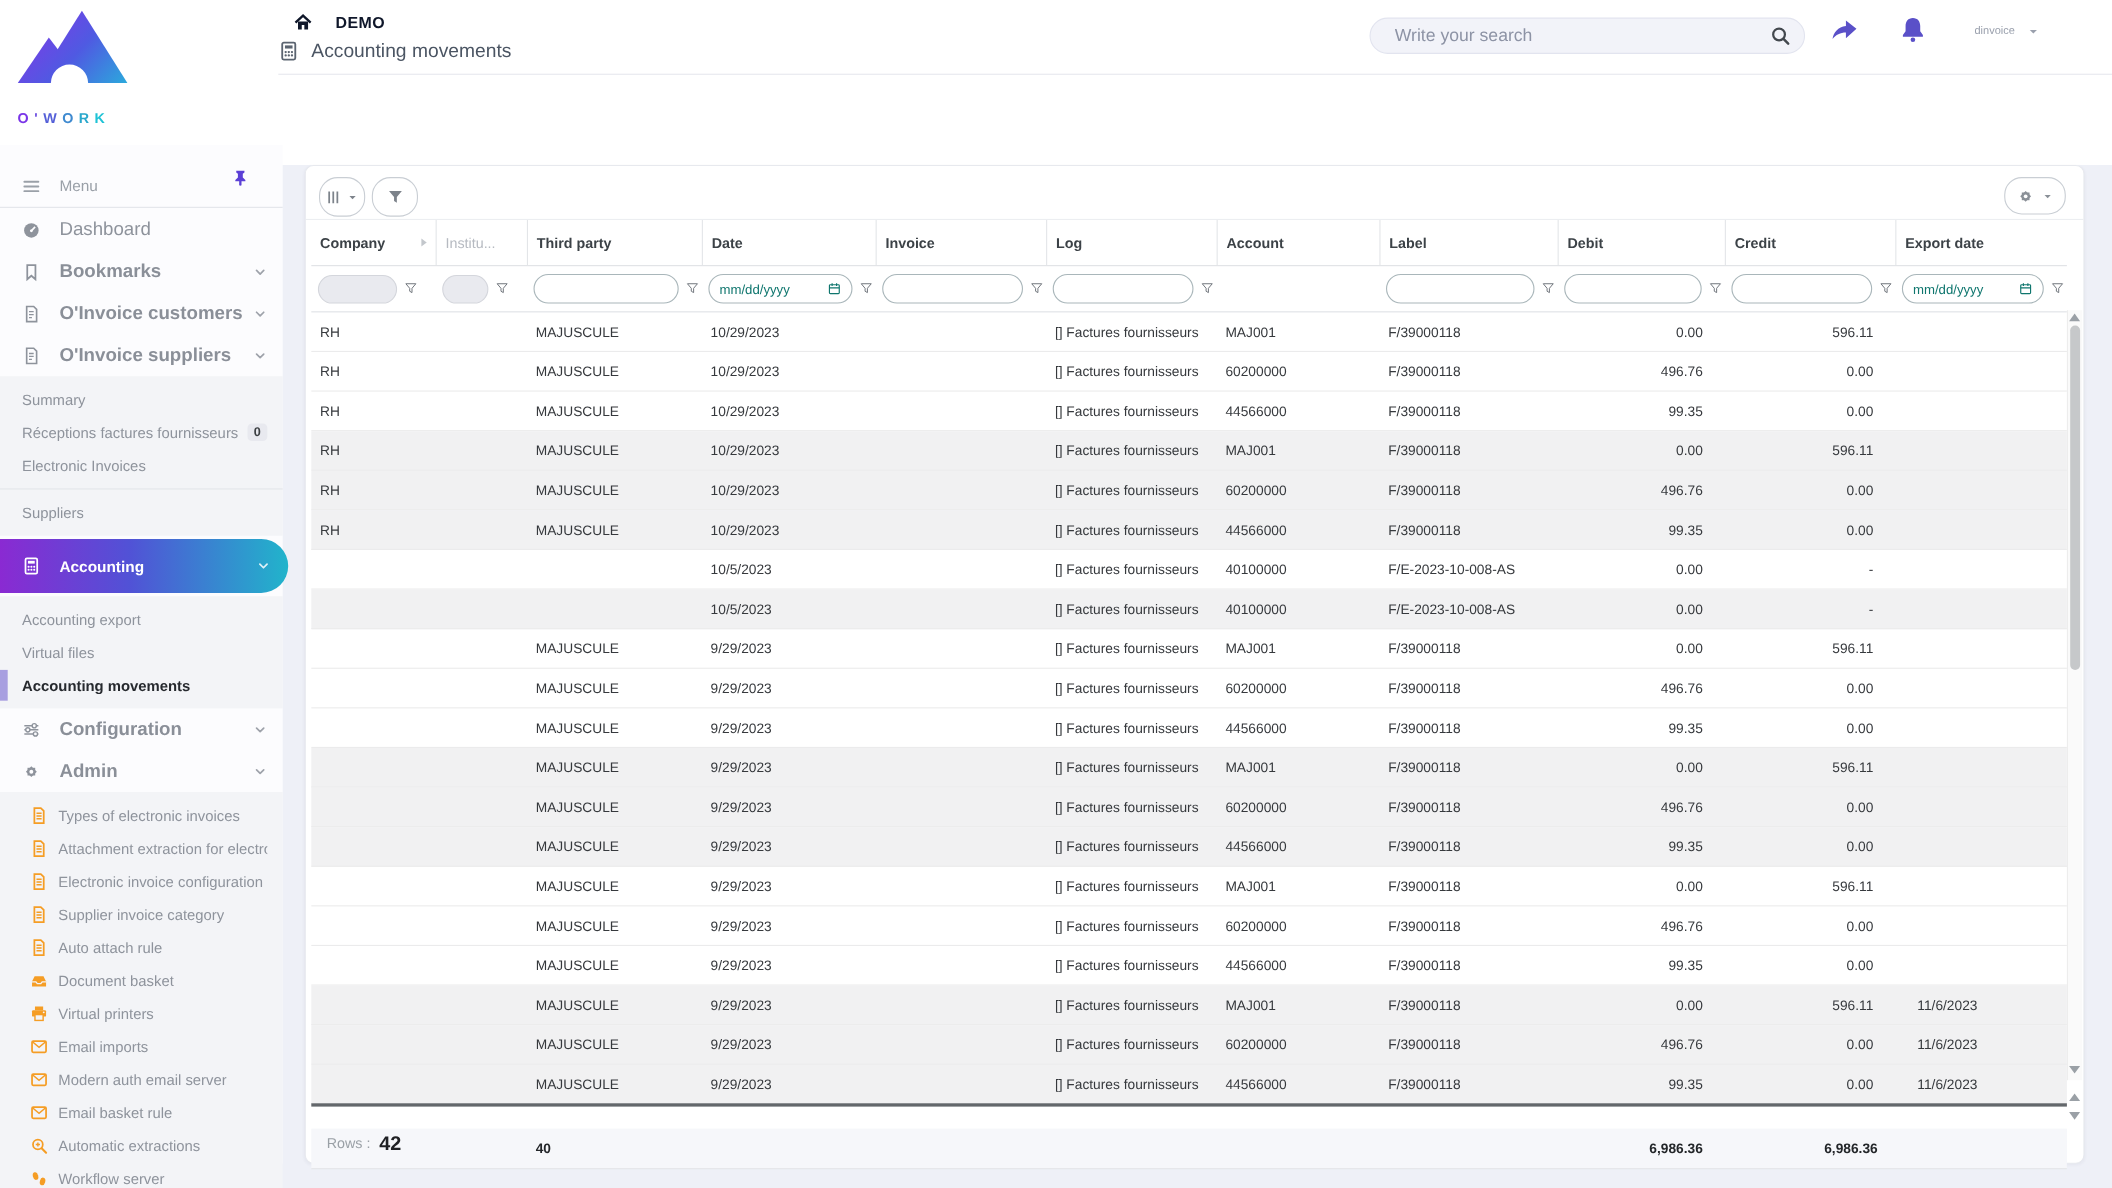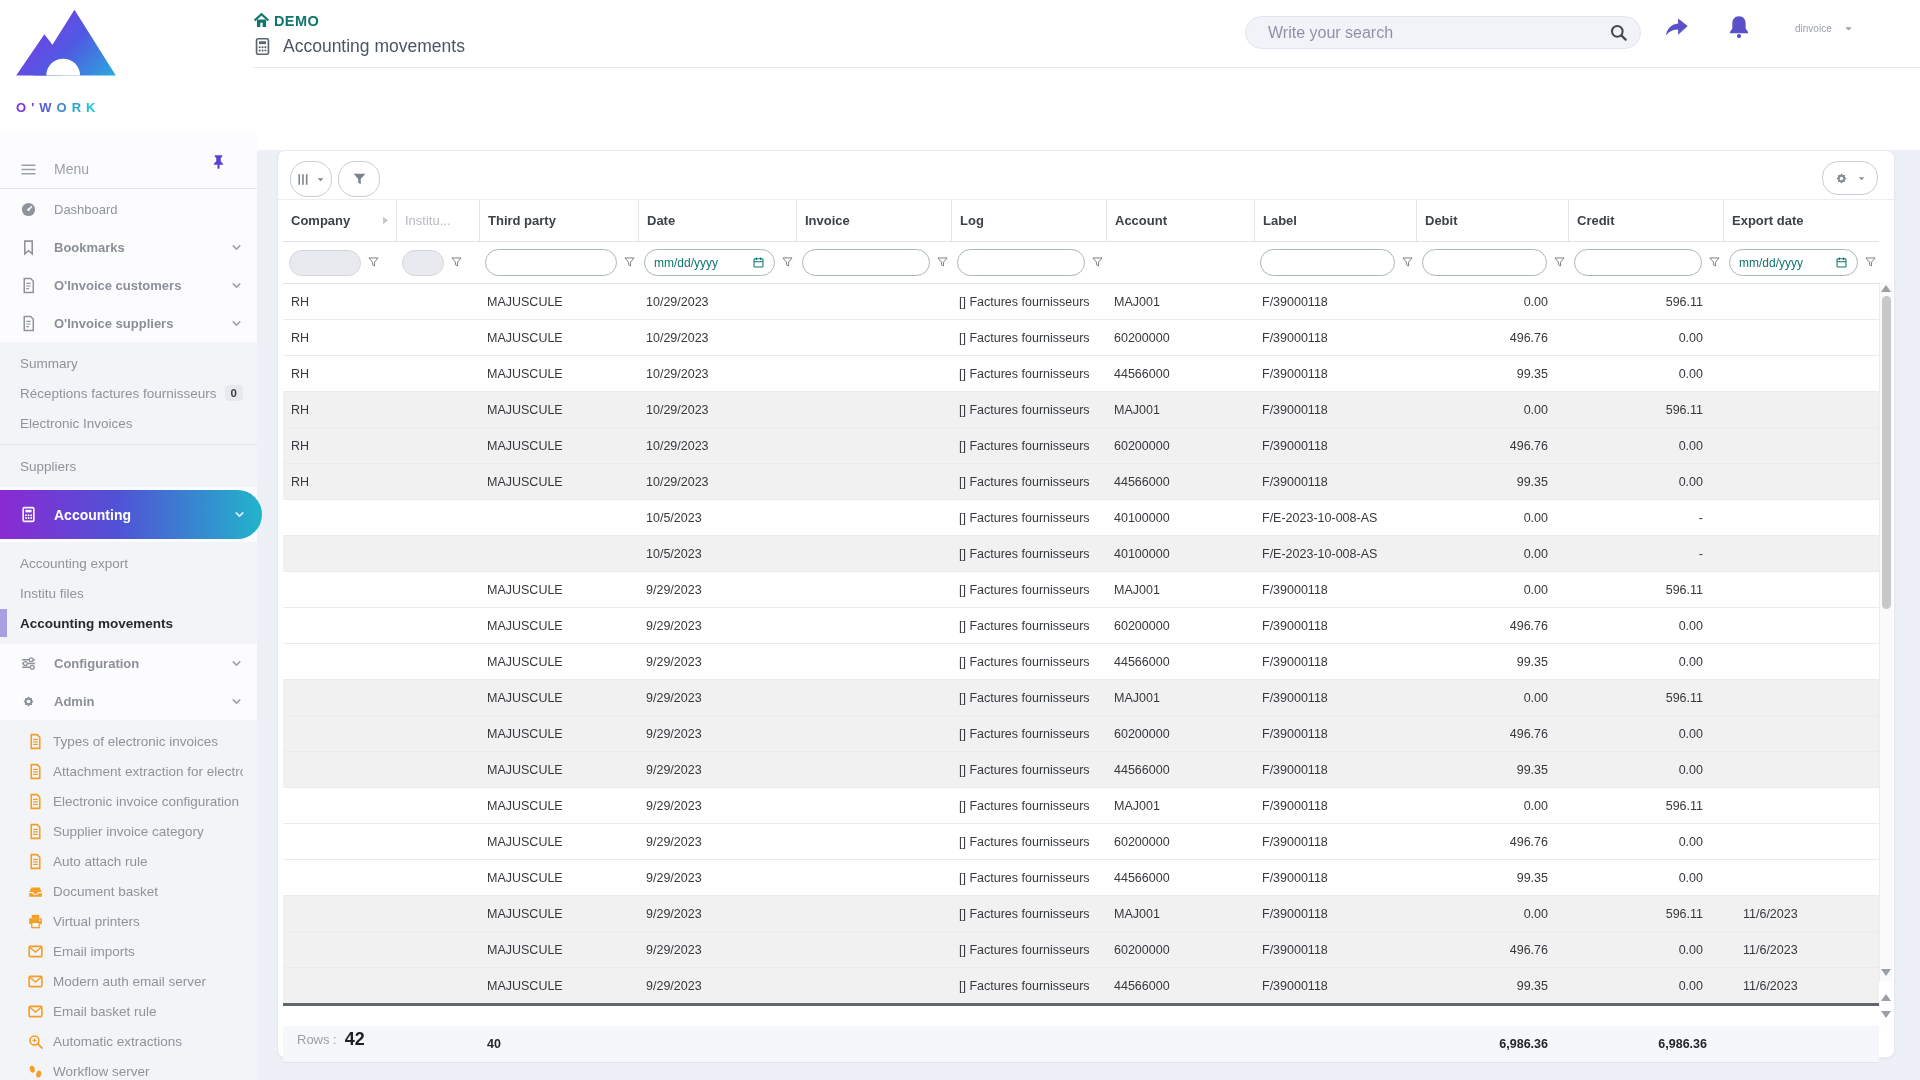--- a/index.html
+++ b/index.html
@@ -6,21 +6,21 @@
     font-family:"Liberation Sans","DejaVu Sans",sans-serif;background:#eef0f7;}
   .abs{position:absolute;}
   
   #topbar{left:0;top:0;width:1920px;height:150px;background:#fff;}
   #top-divider{left:253px;top:67px;width:1667px;height:1px;background:#e6e8ee;}
   #logo{left:14px;top:6px;width:120px;height:118px;}
   .brand-name{position:absolute;left:16px;top:100px;width:120px;font-size:13px;font-weight:700;letter-spacing:5px;}
   .brand-name span:nth-child(1){color:#7a35e8}.brand-name span:nth-child(2){color:#6a4ae0}
   .brand-name span:nth-child(3){color:#5560d8}.brand-name span:nth-child(4){color:#3f8ad0}
   .brand-name span:nth-child(5){color:#2aa8cc}.brand-name span:nth-child(6){color:#1fc3d6}
-  #breadcrumb{left:253px;top:12px;display:flex;align-items:center;gap:4px;color:#0f766e;}
+  #breadcrumb{left:267px;top:12px;display:flex;align-items:center;gap:21px;color:#0f172a;}
   #breadcrumb .txt{font-size:14.5px;font-weight:800;letter-spacing:.4px;}
   #page-title-row{left:253px;top:36px;display:flex;align-items:center;gap:11px;color:#5b6470;}
   #page-title-row .txt{font-size:17.5px;color:#4b5563;}
   #search-pill{left:1245px;top:16px;width:396px;height:33px;background:#f2f3f9;border:1px solid #e2e4ef;
     border-radius:17px;display:flex;align-items:center;padding:0 12px 0 20px;box-sizing:border-box;}
   #search-pill input{flex:1;border:none;background:transparent;outline:none;font-size:16px;color:#000000;
     font-family:inherit;}
   #search-pill input::placeholder{color:#8d93a5;}
   .top-icon{width:30px;height:30px;color:#5a50c8;}
   #share-btn{left:1663px;top:15px;}
@@ -28,21 +28,21 @@
   #user-menu{left:1795px;top:22px;display:flex;align-items:center;gap:10px;color:#9aa0ad;cursor:pointer;}
   #user-menu .txt{font-size:10px;}
   
   #sidebar{left:0;top:132px;width:257px;height:926px;background:#fcfcfe;}
   #menu-row{left:0;top:150px;width:257px;height:38px;display:flex;align-items:center;padding-left:20px;box-sizing:border-box;color:#9aa0a8;}
   #menu-row .txt{font-size:14px;margin-left:17px;}
   #pin-btn{left:210px;top:153px;width:22px;height:22px;color:#5b3fd6;}
   #menu-divider{left:0;top:188px;width:257px;height:1px;background:#e3e5ea;}
   #sidebar-nav{left:0;top:190px;width:257px;}
   .side-item{height:38px;display:flex;align-items:center;padding:0 14px 0 20px;color:#8e939c;cursor:pointer;position:relative;}
-  .side-item .lbl{margin-left:17px;font-size:13px;flex:1;white-space:nowrap;}
+  .side-item .lbl{margin-left:17px;font-size:17px;flex:1;white-space:nowrap;}
   .side-item.bold .lbl{font-weight:700;color:#8a8f98;}
   .subpanel{background:#f3f4f7;padding:6px 0;}
   .sub-item{height:30px;display:flex;align-items:center;padding:0 14px 0 20px;color:#8e939c;font-size:13.5px;cursor:pointer;position:relative;white-space:nowrap;overflow:hidden;}
   .sub-item .lbl{flex:0 1 auto;overflow:hidden;text-overflow:clip;white-space:nowrap;}
   .sub-item.active .lbl{color:#26292e;font-weight:700;}
   .sub-item.active::before{content:"";position:absolute;left:0;top:1px;width:7px;height:28px;background:#a89fe0;}
   .sub-item .s-icn{margin-right:9px;color:#f59d25;flex:0 0 auto;margin-left:7px;}
   .badge{margin-left:auto;background:#e8e9ef;color:#3c4043;font-size:11.5px;font-weight:700;
     border-radius:4px;padding:2px 6px;}
   .sub-divider{height:1px;background:#e3e5ea;margin:6px 0;}
@@ -275,21 +275,21 @@
         <svg viewBox="0 0 16 16">
           <path d="m4 6 4 4 4-4" fill="none" stroke="currentColor" stroke-width="1.9" stroke-linecap="round" stroke-linejoin="round"></path>
         </svg>
       </span>
     </div>
     <div class="subpanel">
       <div class="sub-item">
         <span class="lbl">Accounting export</span>
       </div>
       <div class="sub-item">
-        <span class="lbl">Institu files</span>
+        <span class="lbl">Virtual files</span>
       </div>
       <div class="sub-item active">
         <span class="lbl">Accounting movements</span>
       </div>
     </div>
     <div class="side-item bold">
       <span class="icn">
         <svg viewBox="0 0 16 16">
           <path d="M2 4.5h12M2 8h12M2 11.5h12" stroke="currentColor" stroke-width="1.3"></path>
           <circle cx="10.5" cy="4.5" r="1.8" fill="#fcfcfe" stroke="currentColor" stroke-width="1.2"></circle>

